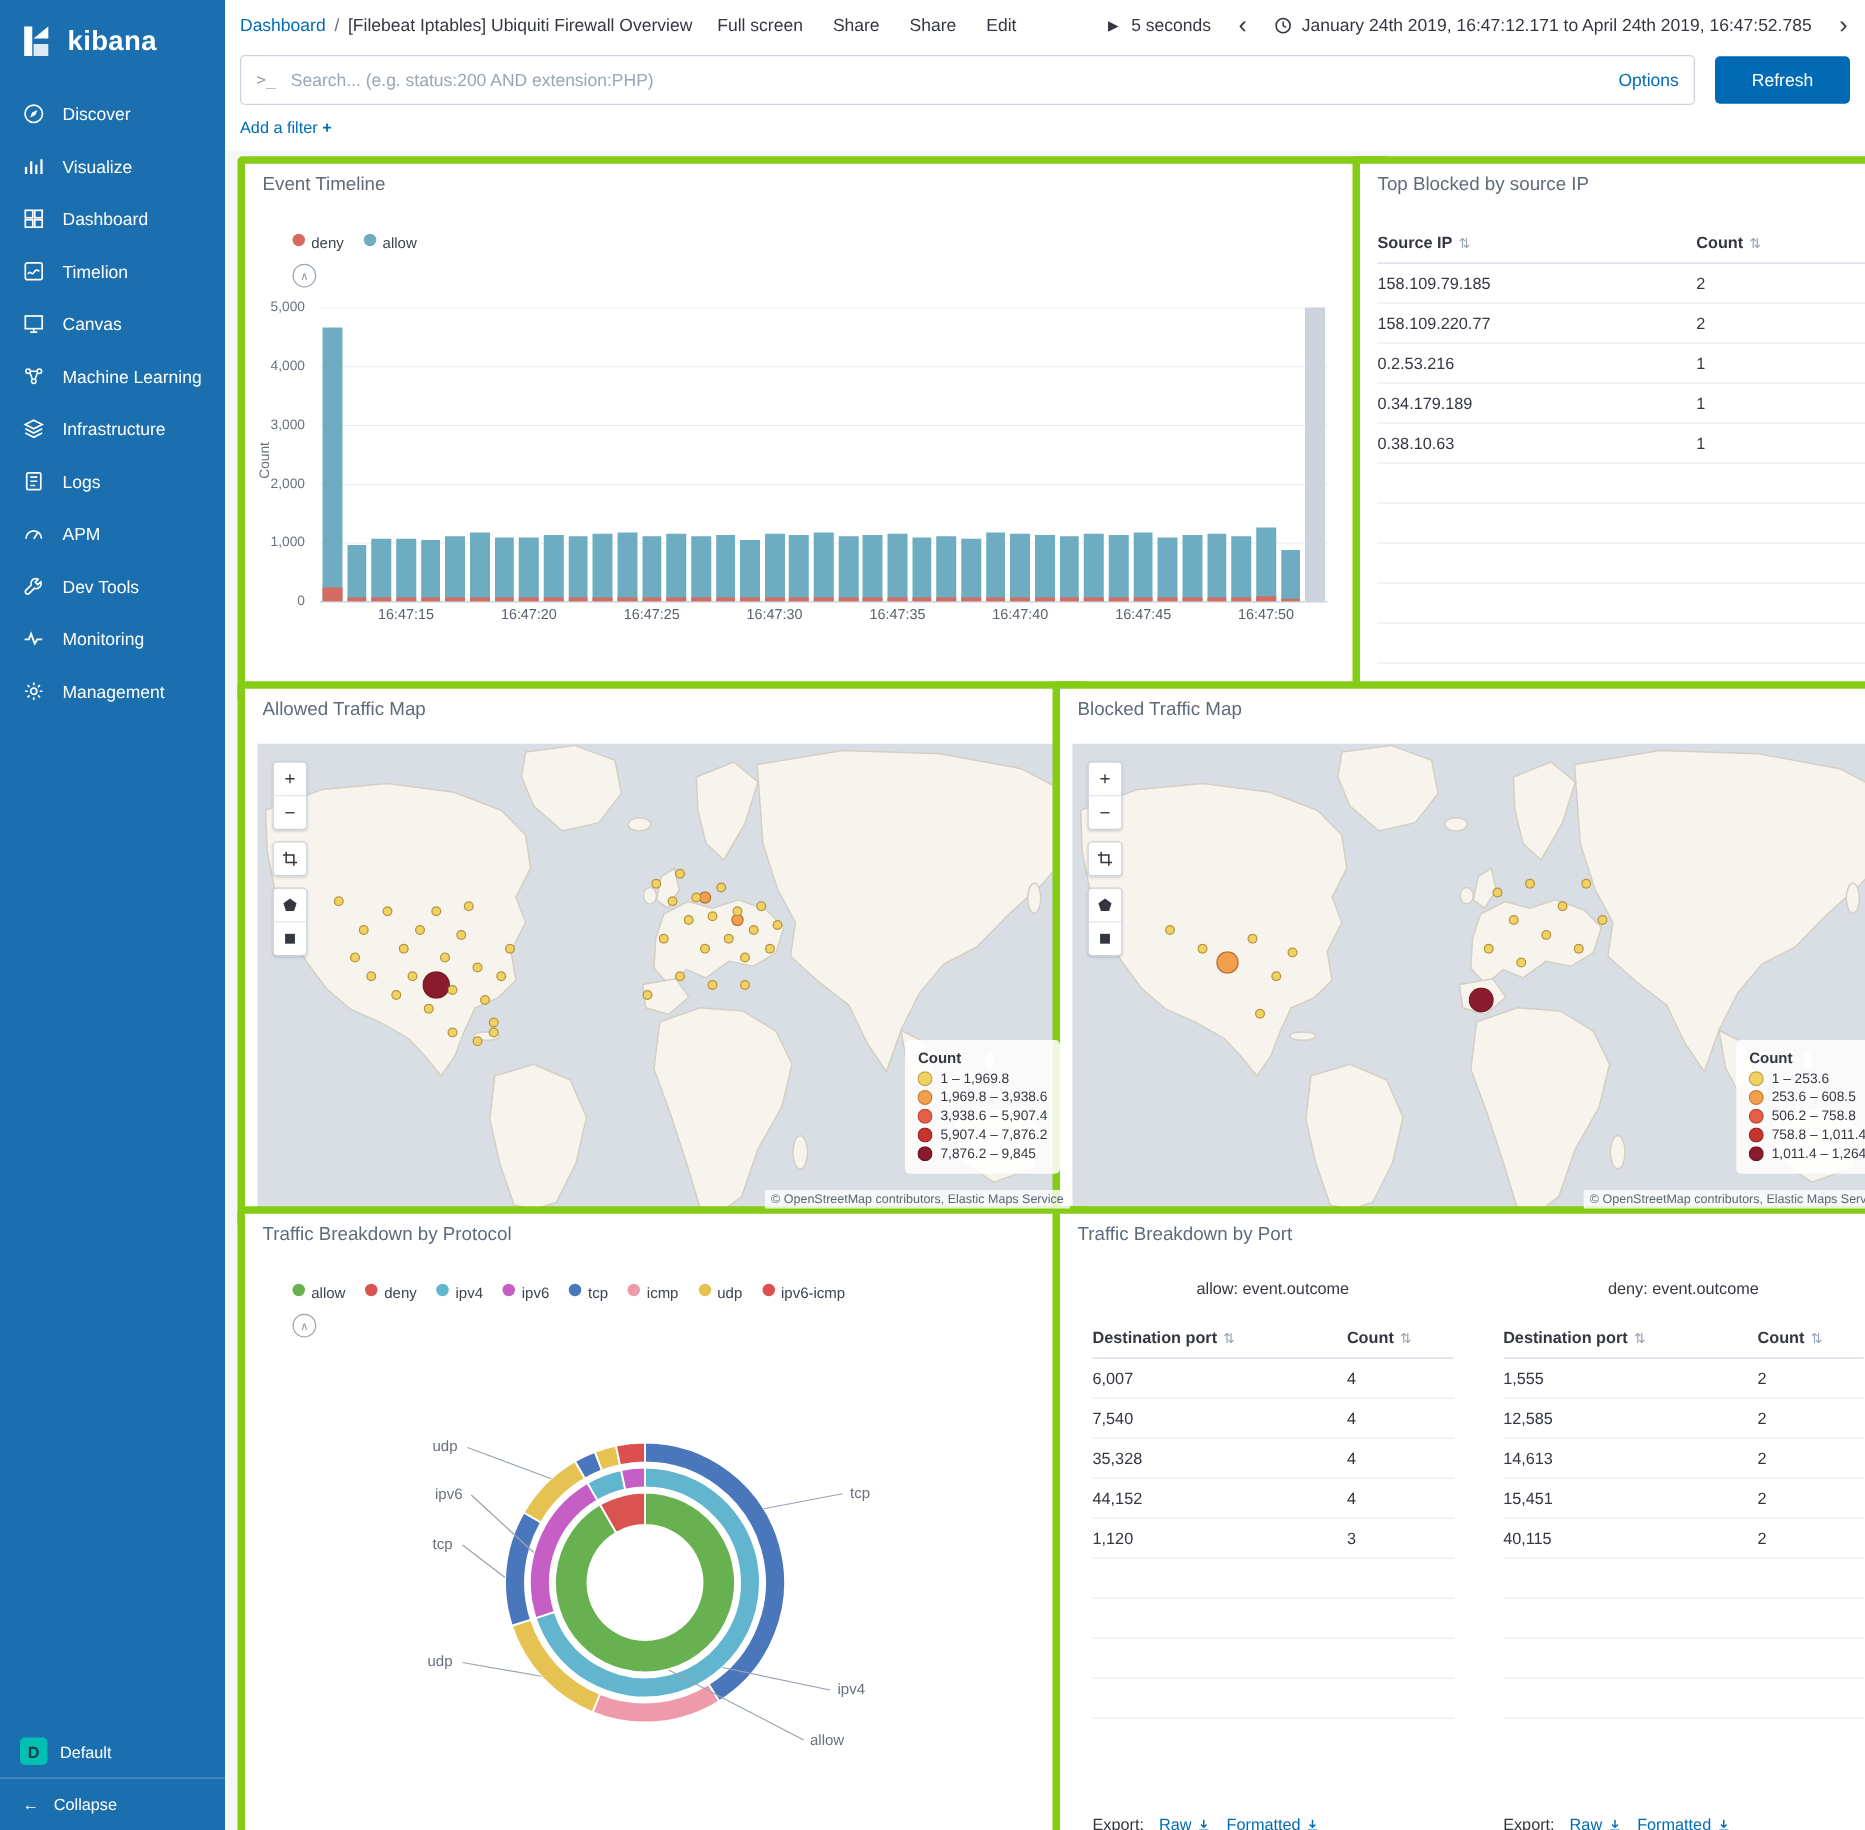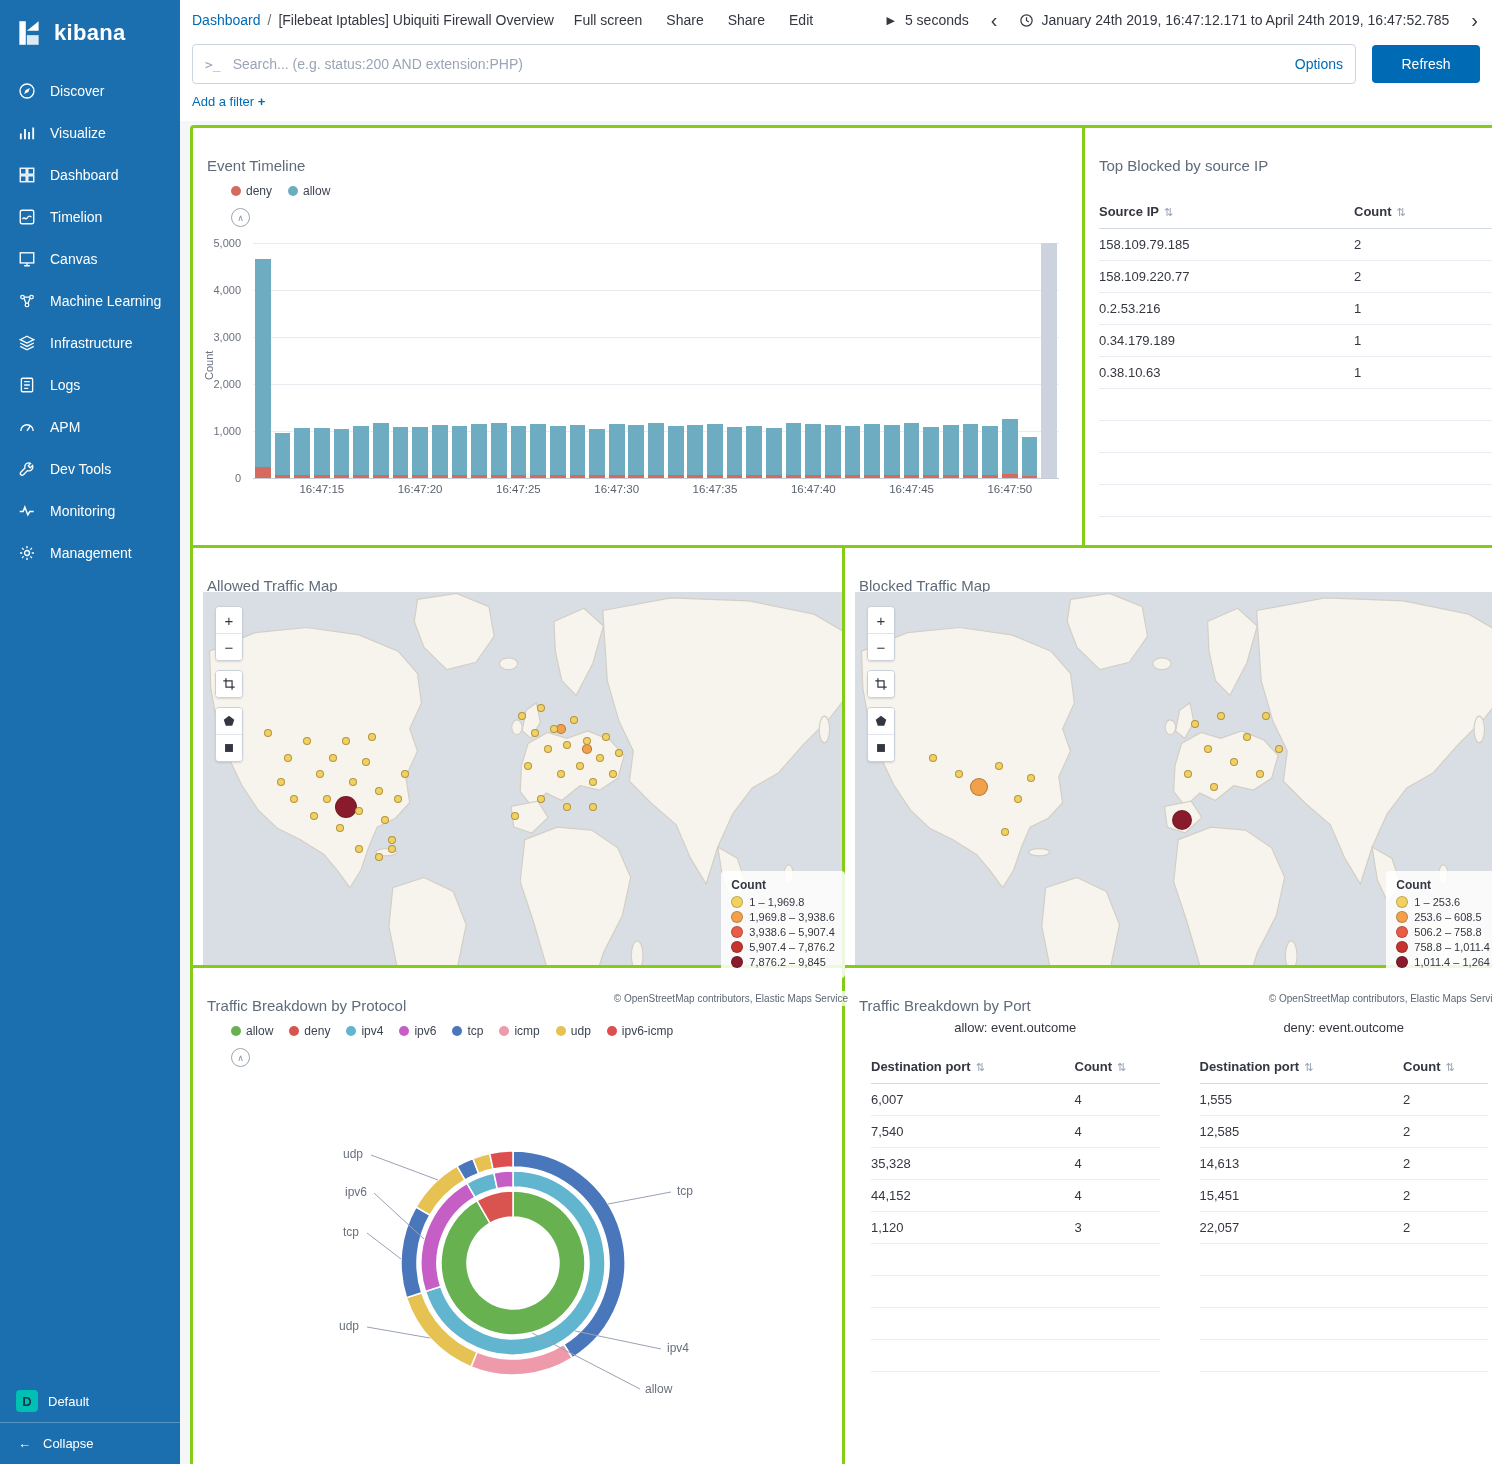--- a/index.html
+++ b/index.html
@@ -38,32 +38,32 @@
   .searchbox{flex:1;display:flex;align-items:center;height:38px;border:1px solid #cdd3df;border-radius:4px;padding:0 12px;gap:10px;background:#fff}
   .search-prompt{font-family:"DejaVu Sans Mono",monospace;color:#98a2b3;font-size:13px}
   .search-input{flex:1;border:none;outline:none;font-size:14px;color:#343741;background:transparent}
   .search-input::placeholder{color:#9aa5b5}
   .refresh-btn{height:38px;min-width:108px;background:#006bb4;color:#fff;border:none;border-radius:4px;font-size:14px;cursor:pointer}
   #filterrow{padding:2px 12px 10px;font-size:13px;background:#fff}
   .add-filter{font-weight:normal}
   .add-filter .plus{font-weight:bold}
 
   
-  .panel{position:absolute;background:#fff;border:3px solid #84cc16;border-radius:4px;padding:29px 14px;overflow:hidden}
+  .panel{position:absolute;background:#fff;border:6px solid #84cc16;border-radius:4px;padding:8px 14px;overflow:hidden}
   .panel-title{font-size:15px;color:#5f6b7a}
   #p-timeline{left:10px;top:125px;width:882px;height:410px}
   #p-topblocked{left:902px;top:125px;width:405px;height:410px}
   #p-map-allowed{left:10px;top:545px;width:642px;height:410px}
   #p-map-blocked{left:662px;top:545px;width:645px;height:410px}
   #p-protocol{left:10px;top:965px;width:642px;height:494px}
   #p-ports{left:662px;top:965px;width:645px;height:494px}
 
   
   .chart-legend{position:absolute;display:flex;gap:16px;font-size:12px;color:#3c4450;align-items:center}
-  .lgd-item{display:inline-flex;align-items:center;gap:5px;cursor:pointer}
+  .lgd-item{display:inline-flex;align-items:flex-start;gap:5px;cursor:pointer}
   .lgd-dot{width:10px;height:10px;border-radius:50%}
   .legend-toggle{position:absolute;width:17px;height:17px;border:1px solid #9aa5b3;border-radius:50%;color:#8795a8;font-size:9px;display:flex;align-items:center;justify-content:center;cursor:pointer}
 
   
   #tl-legend{left:38px;top:56px}
   #tl-toggle{left:38px;top:80px}
   #tl-ylabel{position:absolute;left:10px;top:252px;transform:rotate(-90deg);transform-origin:left top;font-size:11px;color:#69707d}
   #tl-yticks{position:absolute;left:0;top:115px;width:52px;height:235px}
   .tl-ytick{position:absolute;right:4px;transform:translateY(-50%);font-size:11px;color:#69707d}
   #tl-plot{position:absolute;left:60px;top:115px;width:806px;height:235px;border-bottom:1px solid #c6ccd6;background:linear-gradient(#e8ebf0 1px,transparent 1px) 0 0/100% 47px}
@@ -823,21 +823,21 @@
               </div>
               <div class="tbl-row">
                 <div class="c1">14,613</div>
                 <div class="c2">2</div>
               </div>
               <div class="tbl-row">
                 <div class="c1">15,451</div>
                 <div class="c2">2</div>
               </div>
               <div class="tbl-row">
-                <div class="c1">22,057</div>
+                <div class="c1">40,115</div>
                 <div class="c2">2</div>
               </div>
               <div class="tbl-row"></div>
               <div class="tbl-row"></div>
               <div class="tbl-row"></div>
               <div class="tbl-row"></div>
             </div>
             <div class="export-row">
               <span class="export-label">Export:</span>
               <a class="link export-link">Raw <svg viewBox="0 0 16 16" fill="none" stroke="#006bb4" stroke-width="1.5">

